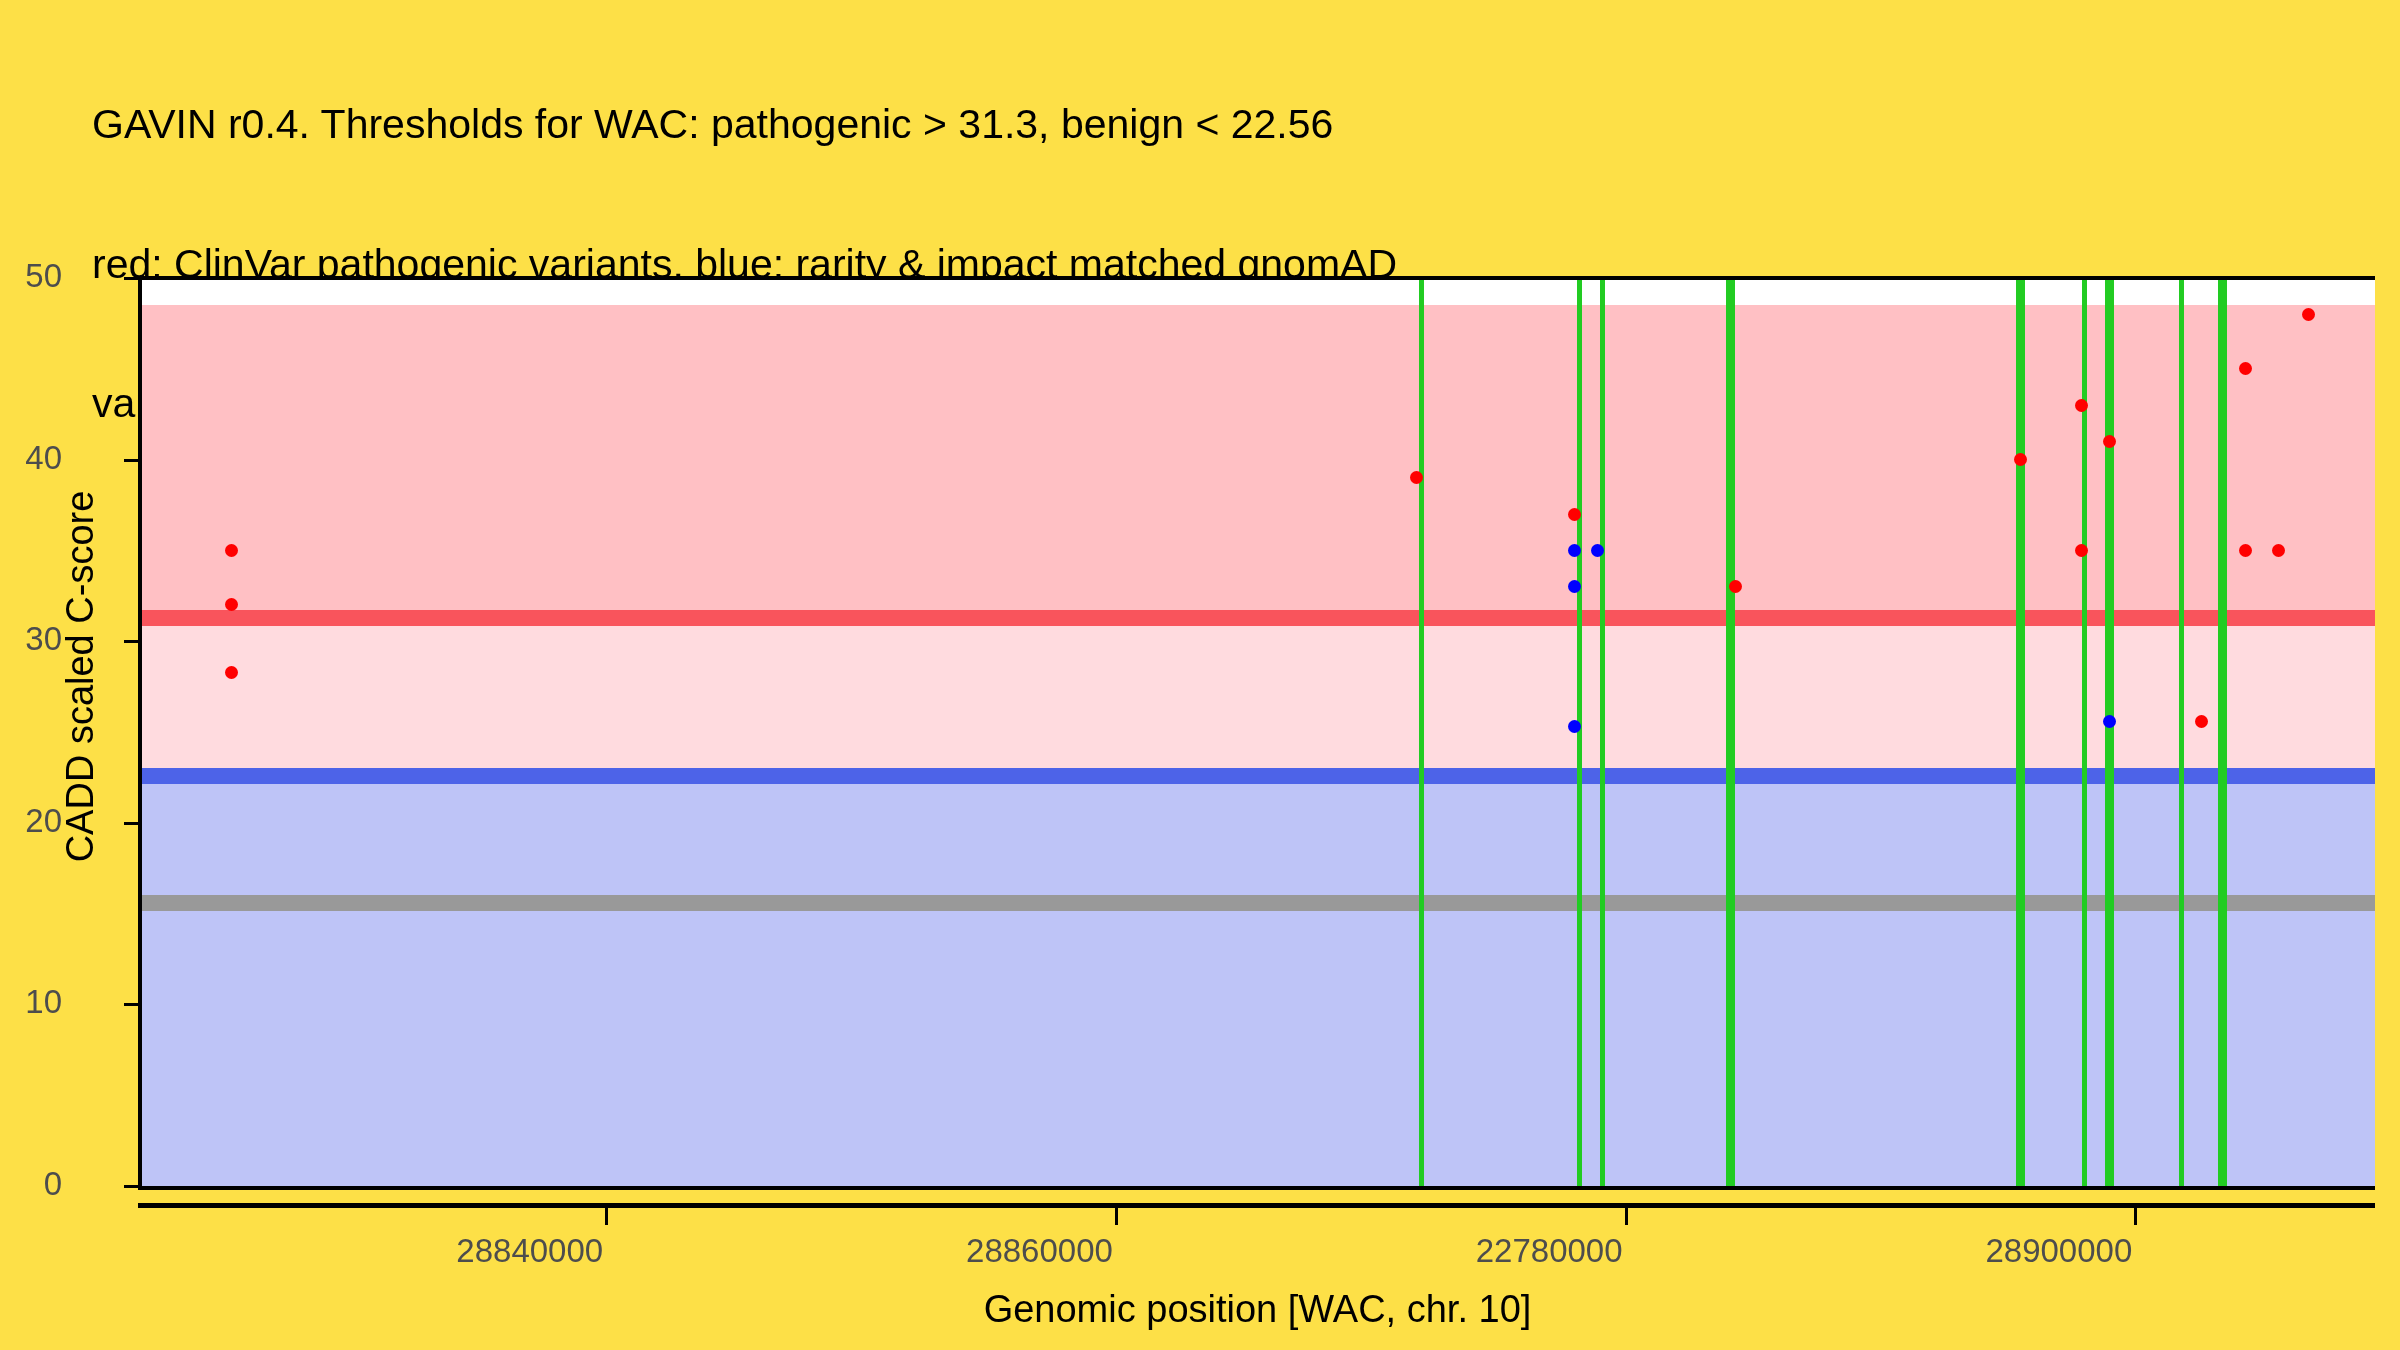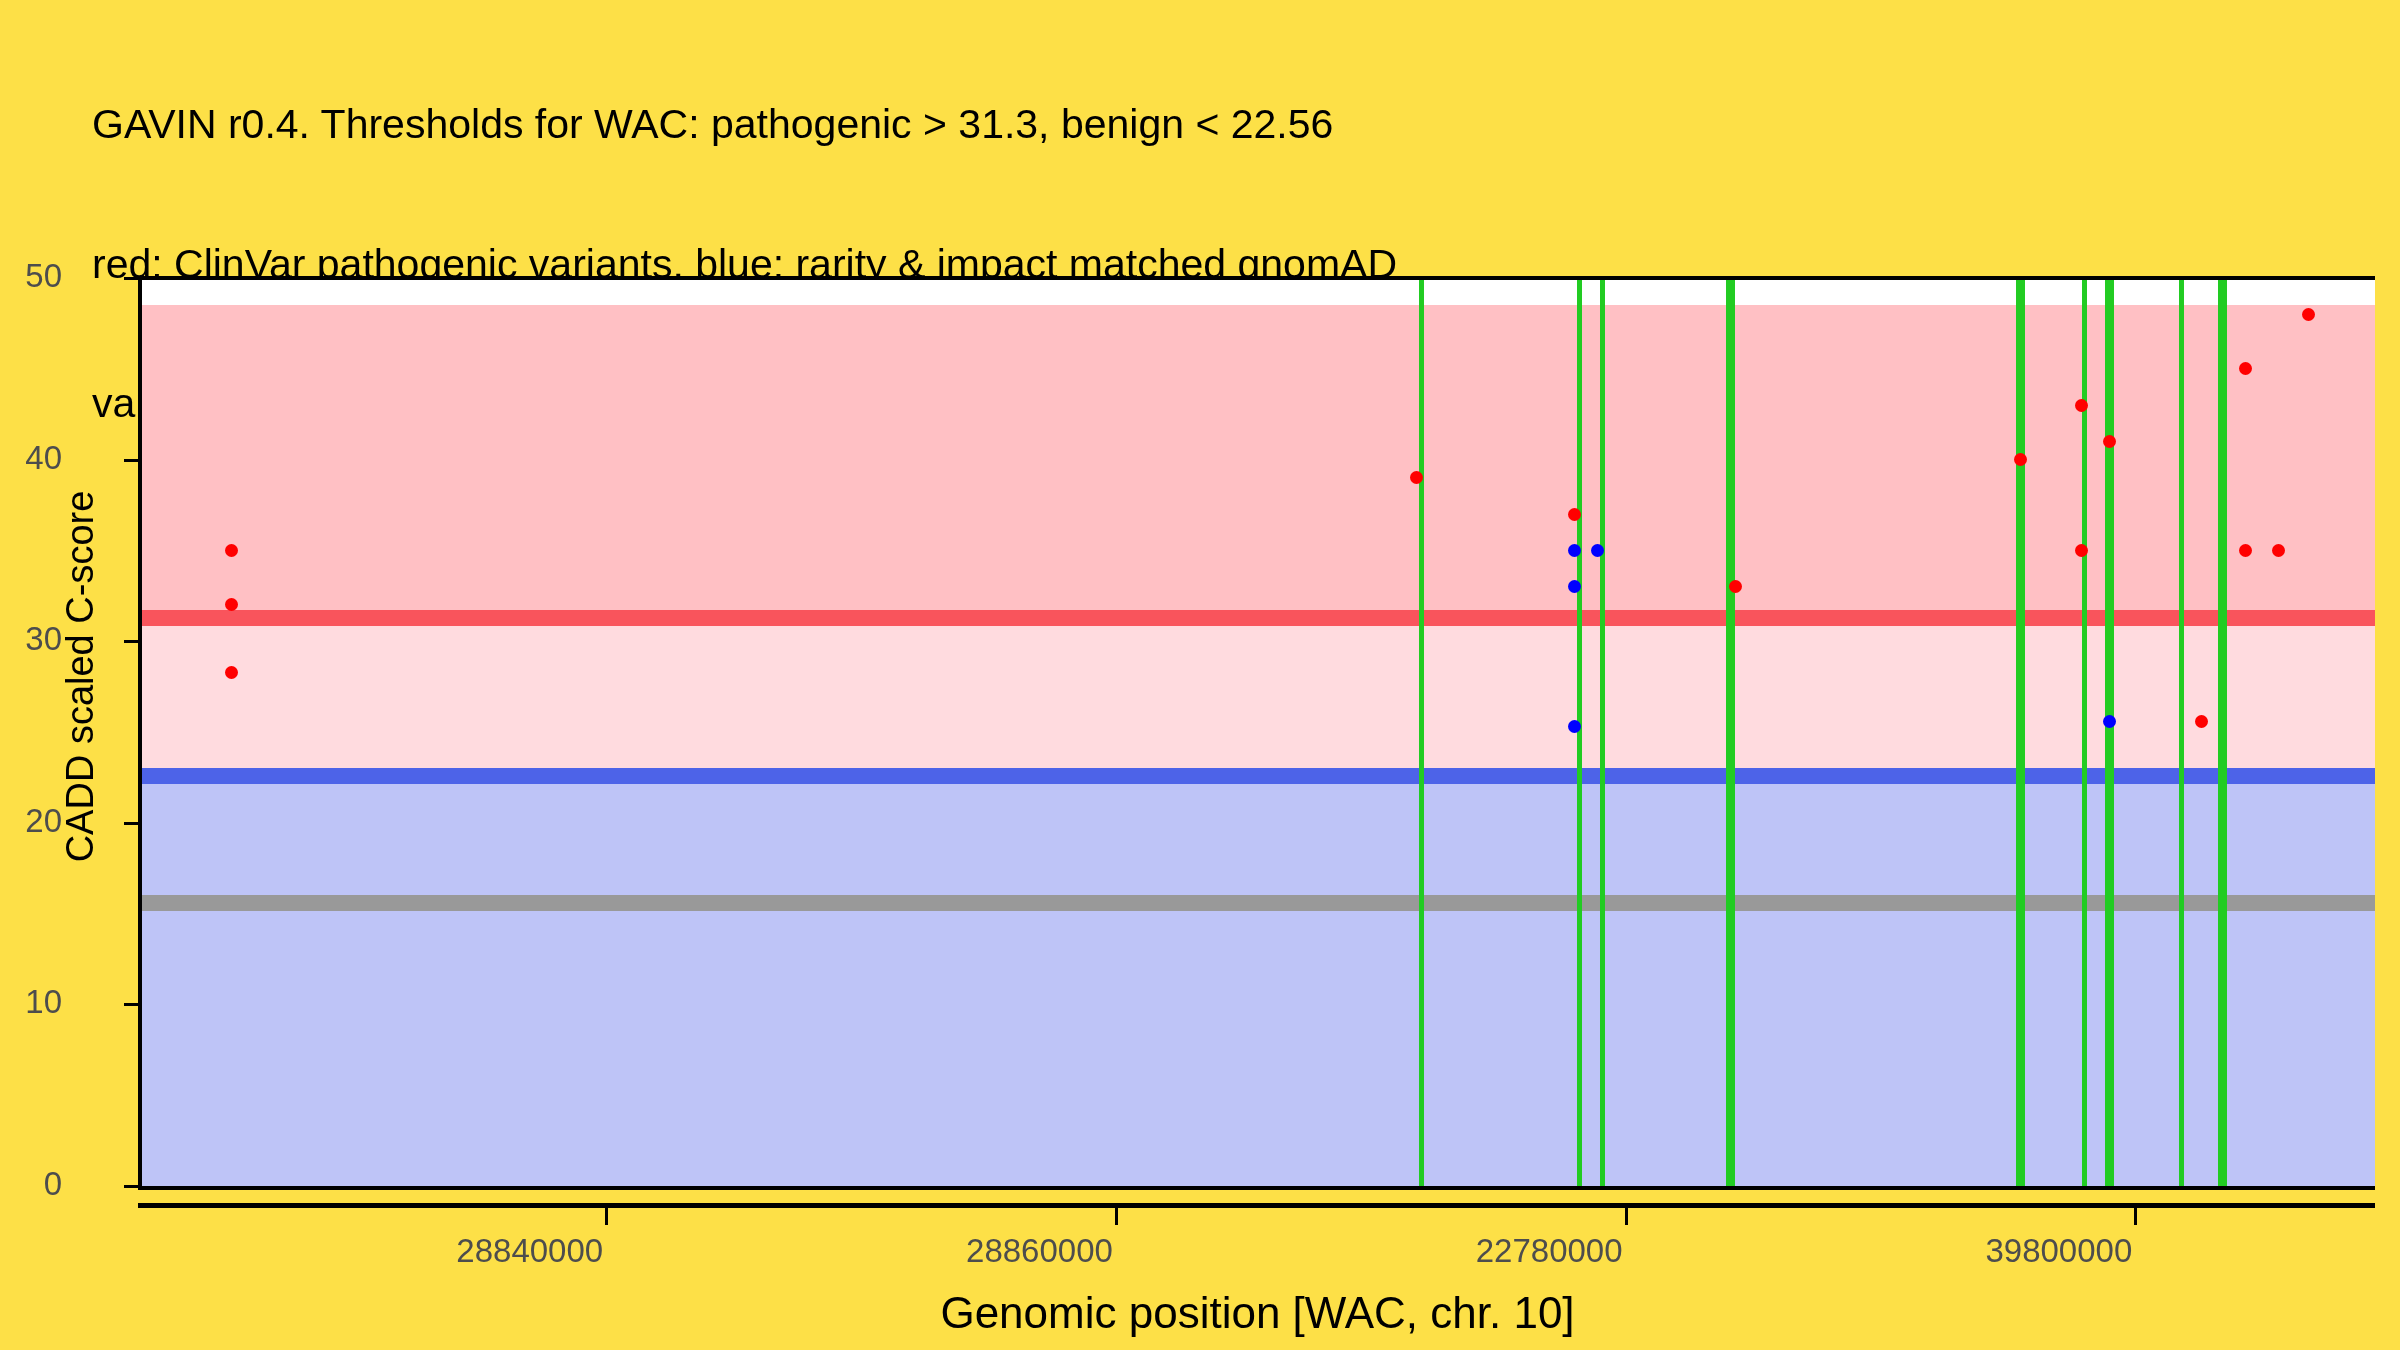--- a/index.html
+++ b/index.html
@@ -39,21 +39,21 @@
   .xtlabel{position:absolute;top:1232px;width:300px;margin-left:-150px;text-align:left;
            font-size:33px;color:#4d4d4d;}
 
   #ylabel{
     position:absolute; left:-370px; top:655px; width:900px; text-align:center;
     transform:rotate(-90deg); transform-origin:center center;
     font-size:38px; color:#000;
   }
   #xlabel{
     position:absolute; left:140px; top:1288px; width:2235px; text-align:center;
-    font-size:44px; color:#000;
+    font-size:38px; color:#000;
   }
 </style>
 </head>
 <body>
 
 <div id="root">
 
   <div id="title">
     <span class="tline">GAVIN r0.4. Thresholds for WAC: pathogenic &gt; 31.3, benign &lt; 22.56</span>
     <span class="tline">red: ClinVar pathogenic variants, blue: rarity &amp; impact matched gnomAD</span>
@@ -118,18 +118,18 @@
       <div class="ytlabel" style="top: 257px;">50</div>
     </div>
   <div id="xtick-layer">
       <div class="xtick" style="left: 605.368px;"></div>
       <div class="xtlabel" style="left: 606.368px;">28840000</div>
       <div class="xtick" style="left: 1115.06px;"></div>
       <div class="xtlabel" style="left: 1116.06px;">28860000</div>
       <div class="xtick" style="left: 1624.75px;"></div>
       <div class="xtlabel" style="left: 1625.75px;">22780000</div>
       <div class="xtick" style="left: 2134.44px;"></div>
-      <div class="xtlabel" style="left: 2135.44px;">39800000</div>
+      <div class="xtlabel" style="left: 2135.44px;">28900000</div>
     </div>
 
   <div id="ylabel">CADD scaled C-score</div>
   <div id="xlabel">Genomic position [WAC, chr. 10]</div>
 </div>
 
 </body></html>

